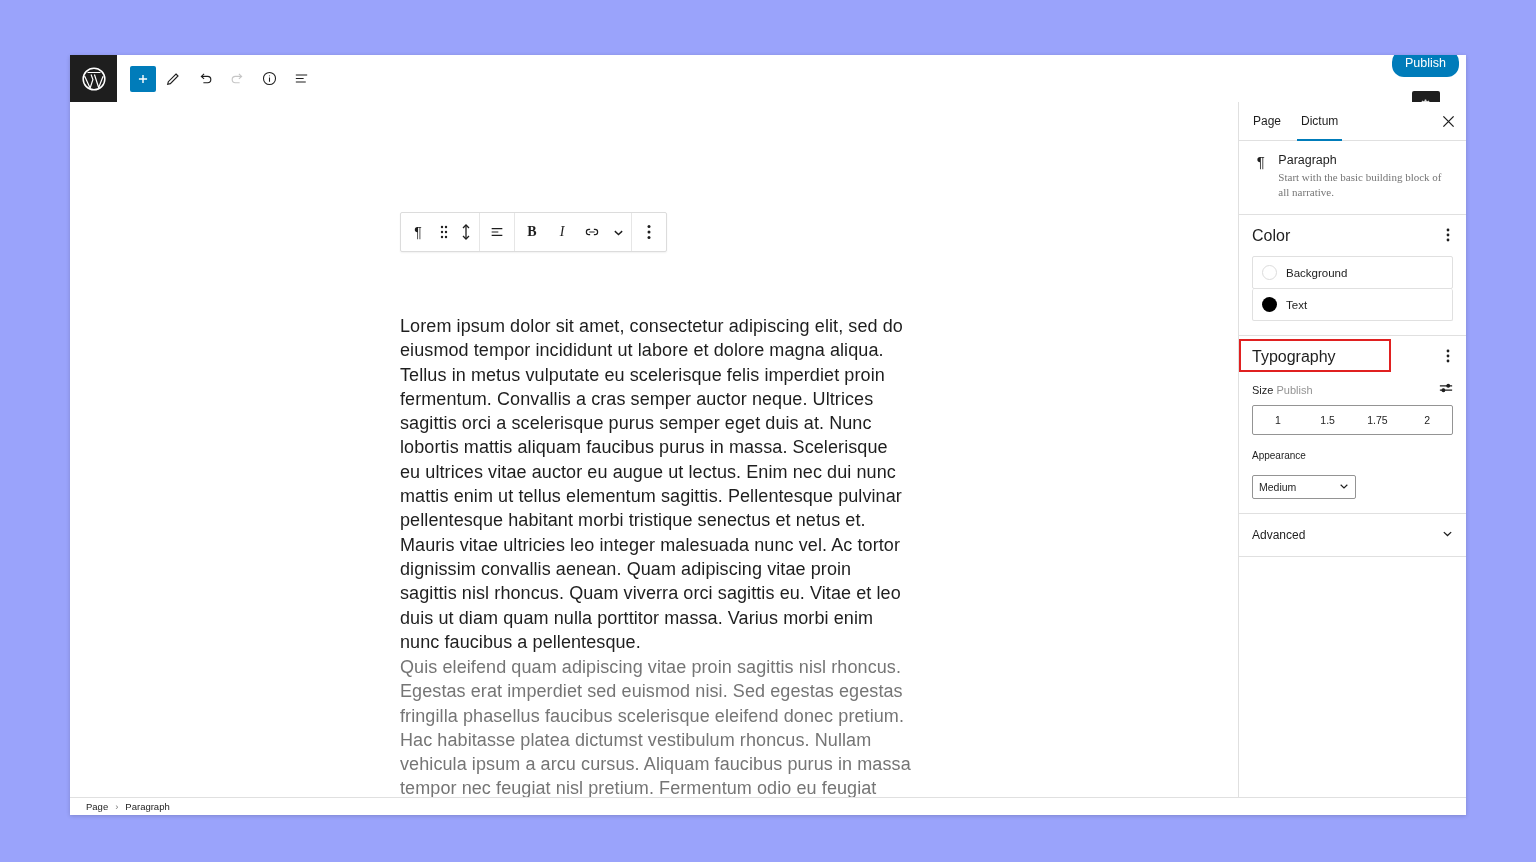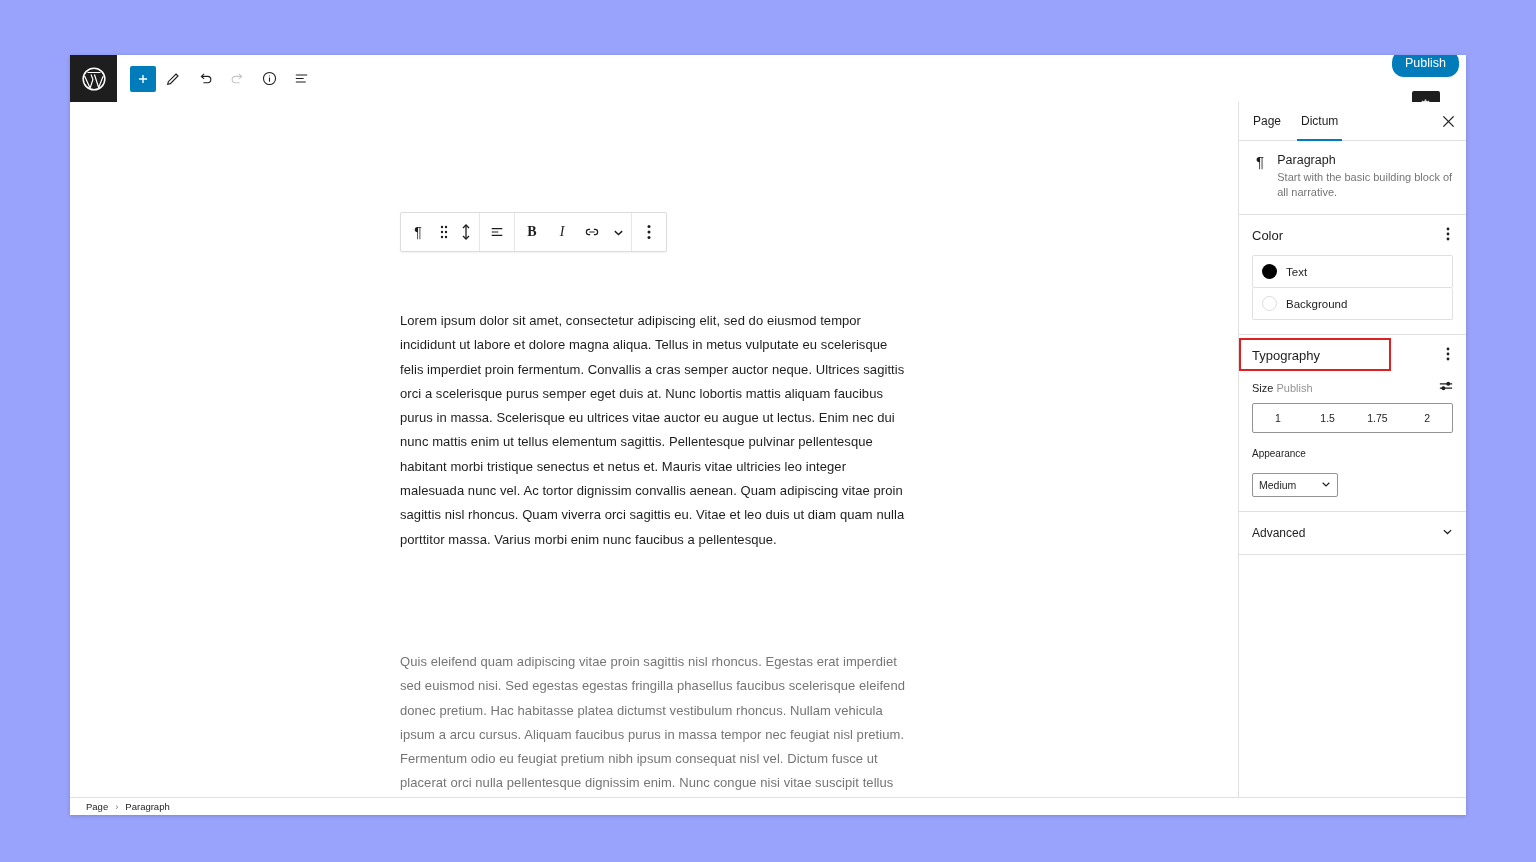--- a/index.html
+++ b/index.html
@@ -152,21 +152,21 @@
   }
   .bt-btn.narrow { width: 22px; }
   .bt-bold { font-weight: bold; font-size: 14px; font-family: "Liberation Serif", serif; }
   .bt-italic { font-style: italic; font-size: 14px; font-family: "Liberation Serif", serif; }
 
   
   .para {
     position: absolute;
     left: 330px;
     width: 512px;
-    font-size: 13px;
+    font-size: 18px;
     line-height: 24.3px;
     letter-spacing: 0.005em;
   }
   #paragraph-selected {
     top: 194px;
     color: #1e1e1e;
   }
   #paragraph-second {
     top: 535px;
     color: #757575;
@@ -236,27 +236,28 @@
   }
   #block-card-title {
     font-size: 12.5px;
     color: #1e1e1e;
     margin-bottom: 3px;
   }
   #block-card-desc {
     font-size: 11px;
     line-height: 15px;
     color: #757575;
+    font-family: Liberation Serif, serif;
   }
 
   .sb-panel-header {
     display: flex;
     align-items: center;
     justify-content: space-between;
-    font-size: 13px;
+    font-size: 16px;
     color: #1e1e1e;
     text-align: center;
   }
   .sb-panel-header .dots { color: #1e1e1e; font-size: 13px; padding: 0 3px; }
 
   .color-row {
     border: 1px solid #e0e0e0;
     border-radius: 2px;
     display: flex;
     align-items: center;
@@ -316,21 +317,21 @@
     font-size: 10.5px;
     color: #1e1e1e;
   }
   .appearance-label {
     font-size: 10px;
     color: #1e1e1e;
     margin-top: 15px;
     margin-bottom: 14px;
   }
   #appearance-select {
-    width: 86px;
+    width: 104px;
     height: 24px;
     border: 1px solid #949494;
     border-radius: 2px;
     display: flex;
     align-items: center;
     justify-content: space-between;
     padding: 0 6px;
     font-size: 10.5px;
     color: #1e1e1e;
     box-sizing: border-box;
@@ -520,26 +521,26 @@
         <span class="dots">
           <svg width="4" height="14" viewBox="0 0 4 14" fill="#1e1e1e">
             <circle cx="2" cy="2" r="1.4"></circle>
               <circle cx="2" cy="7" r="1.4"></circle>
               <circle cx="2" cy="12" r="1.4"></circle>
           </svg>
         </span>
       </div>
       <div style="margin-top:11px;">
         <div class="color-row">
+          <span class="swatch bg"></span>
+          <span>Background</span>
+        </div>
+        <div class="color-row">
           <span class="swatch text"></span>
           <span>Text</span>
-        </div>
-        <div class="color-row">
-          <span class="swatch bg"></span>
-          <span>Background</span>
         </div>
       </div>
     </div>
 
     <div class="sb-section">
       <div id="typography-panel-header-wrap">
         <div id="typography-highlight"></div>
         <div class="sb-panel-header">
           <span>Typography</span>
           <span class="dots">

